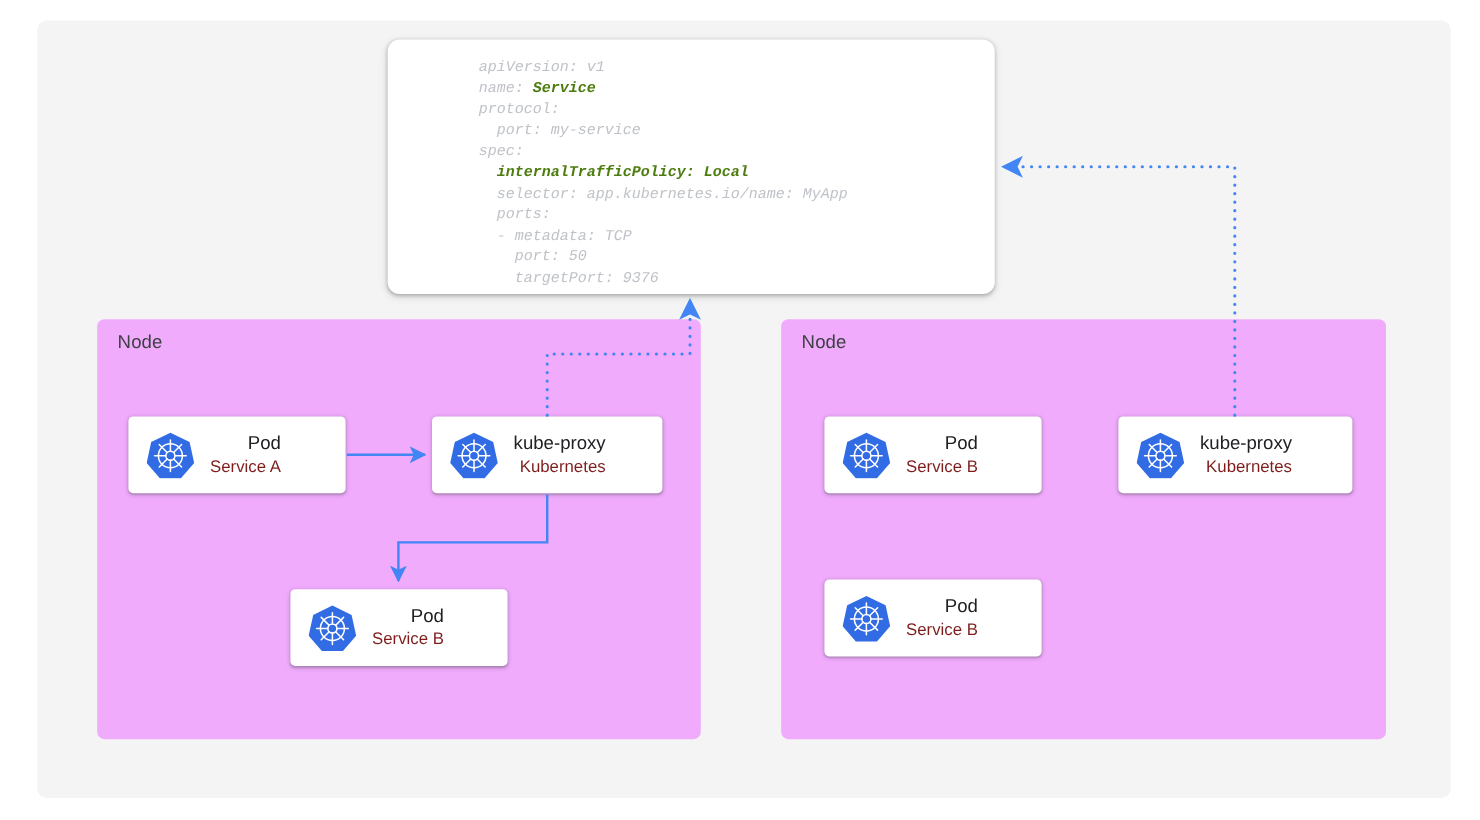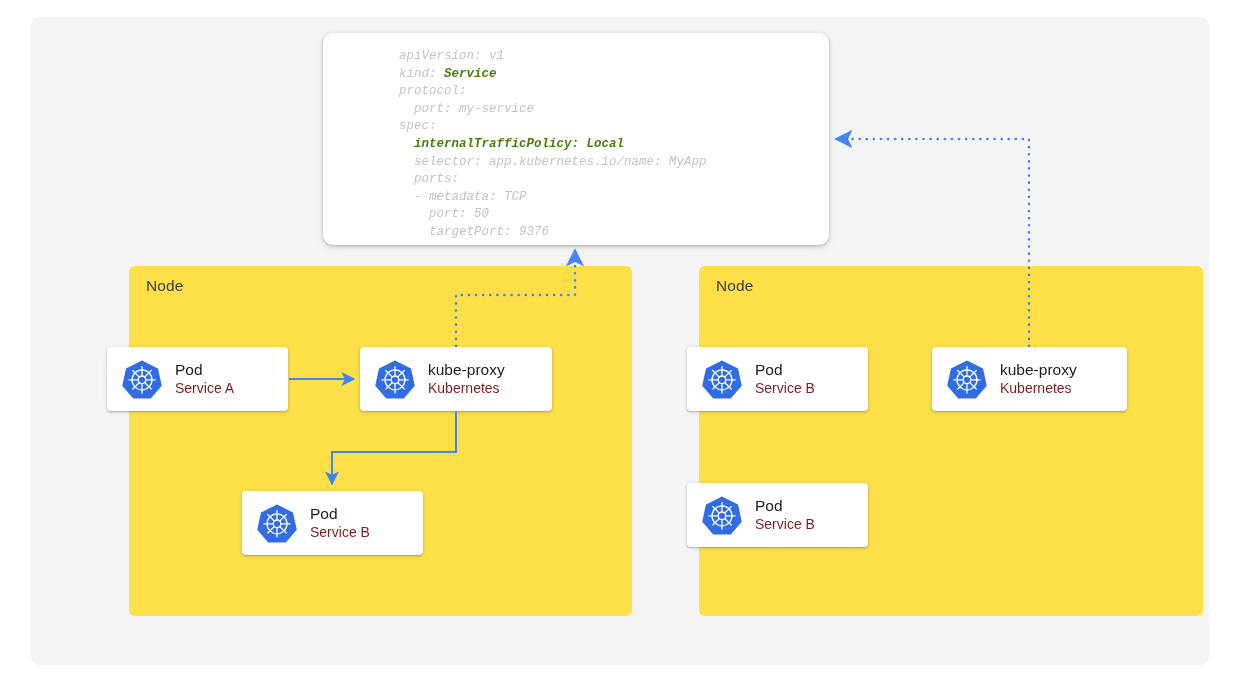--- a/index.html
+++ b/index.html
@@ -51,23 +51,22 @@
     white-space: pre;
   }
   #yaml-code .b {
     font-weight: bold;
     color: #4d7c0f;
   }
 
   
   .node-box {
     position: absolute;
-    background: #fde047;
+    background: #f0abfc;
     border-radius: 6px;
-    margin-left: 48px;
   }
   #node-left  { left: 81px;  top: 266px; width: 503px; height: 350px; }
   #node-right { left: 651px; top: 266px; width: 504px; height: 350px; }
   .node-label {
     position: absolute;
     left: 17px;
     top: 11px;
     font-size: 15.5px;
     color: #3c4043;
     letter-spacing: .1px;
@@ -88,20 +87,21 @@
     width: 40px;
     height: 40px;
     margin-left: 15px;
     margin-right: 13px;
   }
   .card .txt {
     display: flex;
     flex-direction: column;
     justify-content: center;
     line-height: 1.25;
+    align-items: flex-end;
   }
   .card .title {
     font-size: 15.5px;
     color: #202124;
     white-space: nowrap;
   }
   .card .sub {
     font-size: 14px;
     color: #7f1d1d;
     white-space: nowrap;
@@ -125,21 +125,21 @@
   }
 </style>
 </head>
 <body>
 
 <div id="canvas">
 </div>
 
 <div id="yaml-card">
   <div id="yaml-code"><span>apiVersion: v1</span>
-<span>kind: </span><span class="b">Service</span>
+<span>name: </span><span class="b">Service</span>
 <span>protocol:</span>
 <span>  port: my-service</span>
 <span>spec:</span>
 <span class="b">  internalTrafficPolicy: Local</span>
 <span>  selector: app.kubernetes.io/name: MyApp</span>
 <span>  ports:</span>
 <span>  - metadata: TCP</span>
 <span>    port: 50</span>
 <span>    targetPort: 9376</span></div>
 </div>

